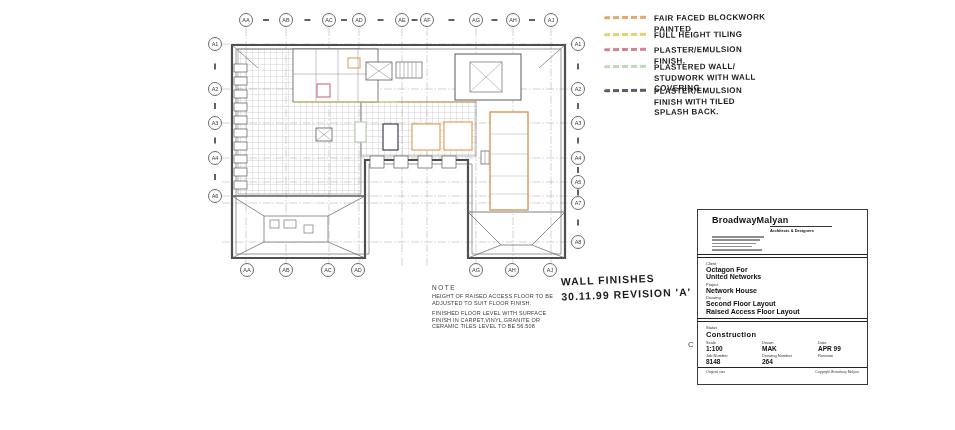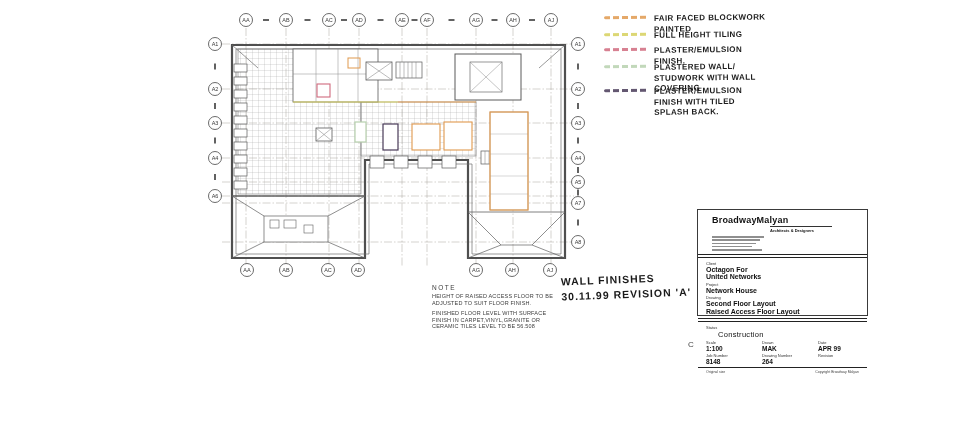--- a/index.html
+++ b/index.html
@@ -14,34 +14,34 @@
                 font-weight:700;letter-spacing:.4px;color:#1c1c1c;white-space:pre-line;
                 transform:rotate(-0.7deg);}
   
   .wall-note{position:absolute;left:561px;top:272px;font-size:10.5px;font-weight:700;
              letter-spacing:1px;color:#1a1a1a;transform:rotate(-2.2deg);line-height:15px;}
   
   .note{position:absolute;left:432px;top:284px;width:132px;color:#3c3c3c;}
   .note-title{font-size:6.5px;letter-spacing:1.5px;margin-bottom:2px;}
   .note-para{font-size:5.5px;line-height:6.5px;letter-spacing:.2px;margin-bottom:4px;}
   
-  .titleblock{position:absolute;left:697px;top:209px;width:171px;height:107px;
+  .titleblock{position:absolute;left:697px;top:209px;width:171px;height:176px;
               border:1px solid #3a3a3a;background:#fff;box-sizing:border-box;
               padding:5px 8px 2px 8px;color:#111;}
   .tb-firm{font-size:9px;font-weight:700;letter-spacing:.2px;margin-left:6px;}
   .tb-sub{margin:1px 0 3px 64px;border-top:1px solid #333;font-size:4px;font-weight:700;
           padding-top:1px;width:62px;}
   .tb-bars{margin-left:6px;}
   .tb-bar{height:1.6px;background:#8f8f8f;margin:1.7px 0;}
   .tb-hr{height:2px;border-top:1px solid #222;border-bottom:1px solid #222;margin:3px -8px;}
   .tb-hr1{border-top:1px solid #222;margin:2px -8px;}
   .tb-label{font-size:4px;color:#333;margin-top:1px;}
   .tb-value{font-size:7px;font-weight:700;line-height:7.5px;}
   .tb-value-sm{font-size:6.5px;font-weight:700;}
-  .tb-status{font-size:7.5px;font-weight:400;letter-spacing:.3px;margin-left:12px;}
+  .tb-status{font-size:7.5px;font-weight:700;letter-spacing:.3px;}
   .tb-row{display:flex;}
   .tb-col{width:56px;}
   .tb-col:last-child{width:auto;}
   .tb-footer{display:flex;justify-content:space-between;font-size:3.5px;color:#444;
              margin-top:2px;}
   .tb-corner{position:absolute;left:688px;top:340px;font-size:8px;color:#444;}
   
   .plan-svg{position:absolute;left:198px;top:4px;}
   text.bubble-t{font-size:5.5px;fill:#3a3a3a;text-anchor:middle;
                 font-family:"Liberation Sans",sans-serif;}

